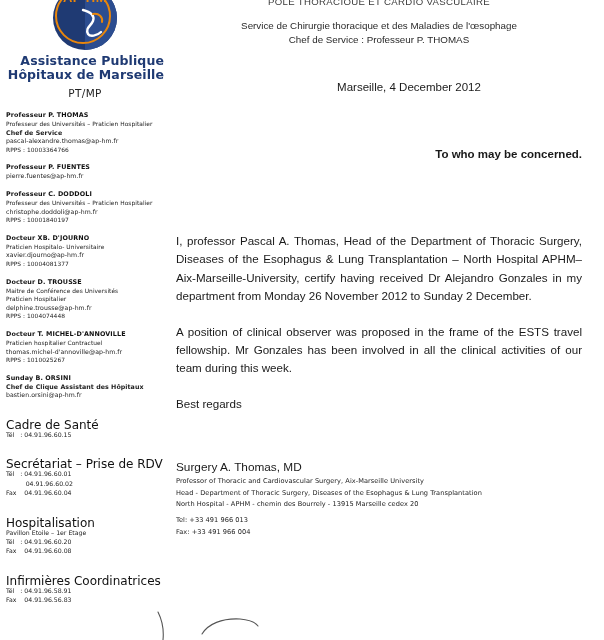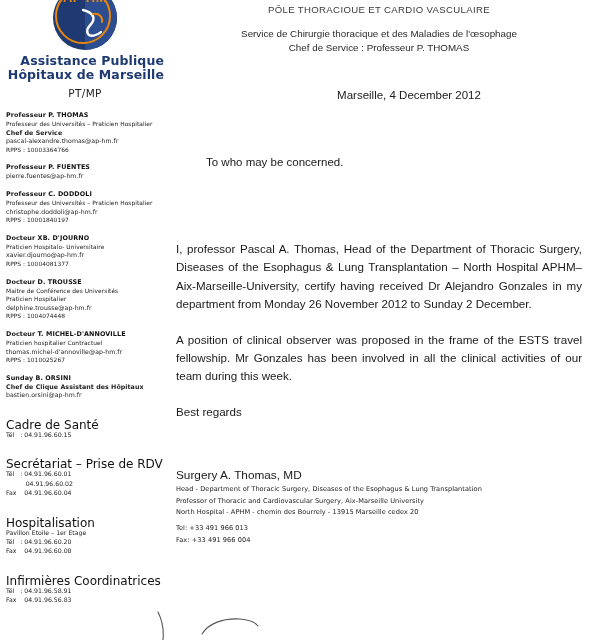--- a/index.html
+++ b/index.html
@@ -169,21 +169,21 @@
   }
 
   
   #letter-body {
     position: absolute;
     left: 168px;
     top: 0;
     width: 436px;
     height: 632px;
     box-sizing: border-box;
-    padding: 8px 22px 0 8px;
+    padding: 0 22px 0 8px;
   }
 
   #letter-head-lines {
     text-align: center;
     padding-top: 0;
   }
   #dept-pole {
     font-family: "Liberation Sans", sans-serif;
     font-size: 9.6px;
     font-weight: normal;
@@ -212,25 +212,26 @@
     margin-top: 34px;
     text-align: center;
     padding-left: 60px;
     font-family: "Liberation Sans", sans-serif;
     font-size: 11.5px;
     color: #1a1a1a;
   }
 
   #salutation {
     margin-top: 55px;
-    text-align: left;
+    text-align: right;
     padding-left: 30px;
     font-family: "Liberation Sans", sans-serif;
     font-size: 11.5px;
     color: #1a1a1a;
+    font-weight: bold;
   }
 
   .body-para {
     margin-top: 0;
     font-family: "Liberation Sans", sans-serif;
     font-size: 11.6px;
     line-height: 18.4px;
     color: #1a1a1a;
     text-align: justify;
   }
@@ -391,22 +392,22 @@
   <div id="salutation">To who may be concerned.</div>
 
   <div class="body-para" id="para-1">I, professor Pascal A. Thomas, Head of the Department of Thoracic Surgery, Diseases of the Esophagus &amp; Lung Transplantation – North Hospital APHM– Aix-Marseille-University, certify having received Dr Alejandro Gonzales in my department from Monday 26 November 2012 to Sunday 2 December.</div>
 
   <div class="body-para" id="para-2">A position of clinical observer was proposed in the frame of the ESTS travel fellowship. Mr Gonzales has been involved in all the clinical activities of our team during this week.</div>
 
   <div id="closing">Best regards</div>
 
   <div id="signature-block">
     <div id="sig-name">Surgery A. Thomas, MD</div>
+    <div class="sig-detail">Professor of Thoracic and Cardiovascular Surgery, Aix-Marseille University</div>
     <div class="sig-detail">Head - Department of Thoracic Surgery, Diseases of the Esophagus &amp; Lung Transplantation</div>
-    <div class="sig-detail">Professor of Thoracic and Cardiovascular Surgery, Aix-Marseille University</div>
     <div class="sig-detail">North Hospital - APHM - chemin des Bourrely - 13915 Marseille cedex 20</div>
     <div class="sig-detail gap">Tel: +33 491 966 013</div>
     <div class="sig-detail">Fax: +33 491 966 004</div>
   </div>
 
 </div>
 
 <svg id="signature-mark" viewBox="0 0 220 34">
   <path d="M68 4 C72 12, 74 22, 73 32" stroke="#555" stroke-width="1.1" fill="none" stroke-linecap="round"></path>
   <path d="M112 26 C118 16, 132 10, 150 11 C160 12, 166 15, 168 18" stroke="#555" stroke-width="1.1" fill="none" stroke-linecap="round"></path>

